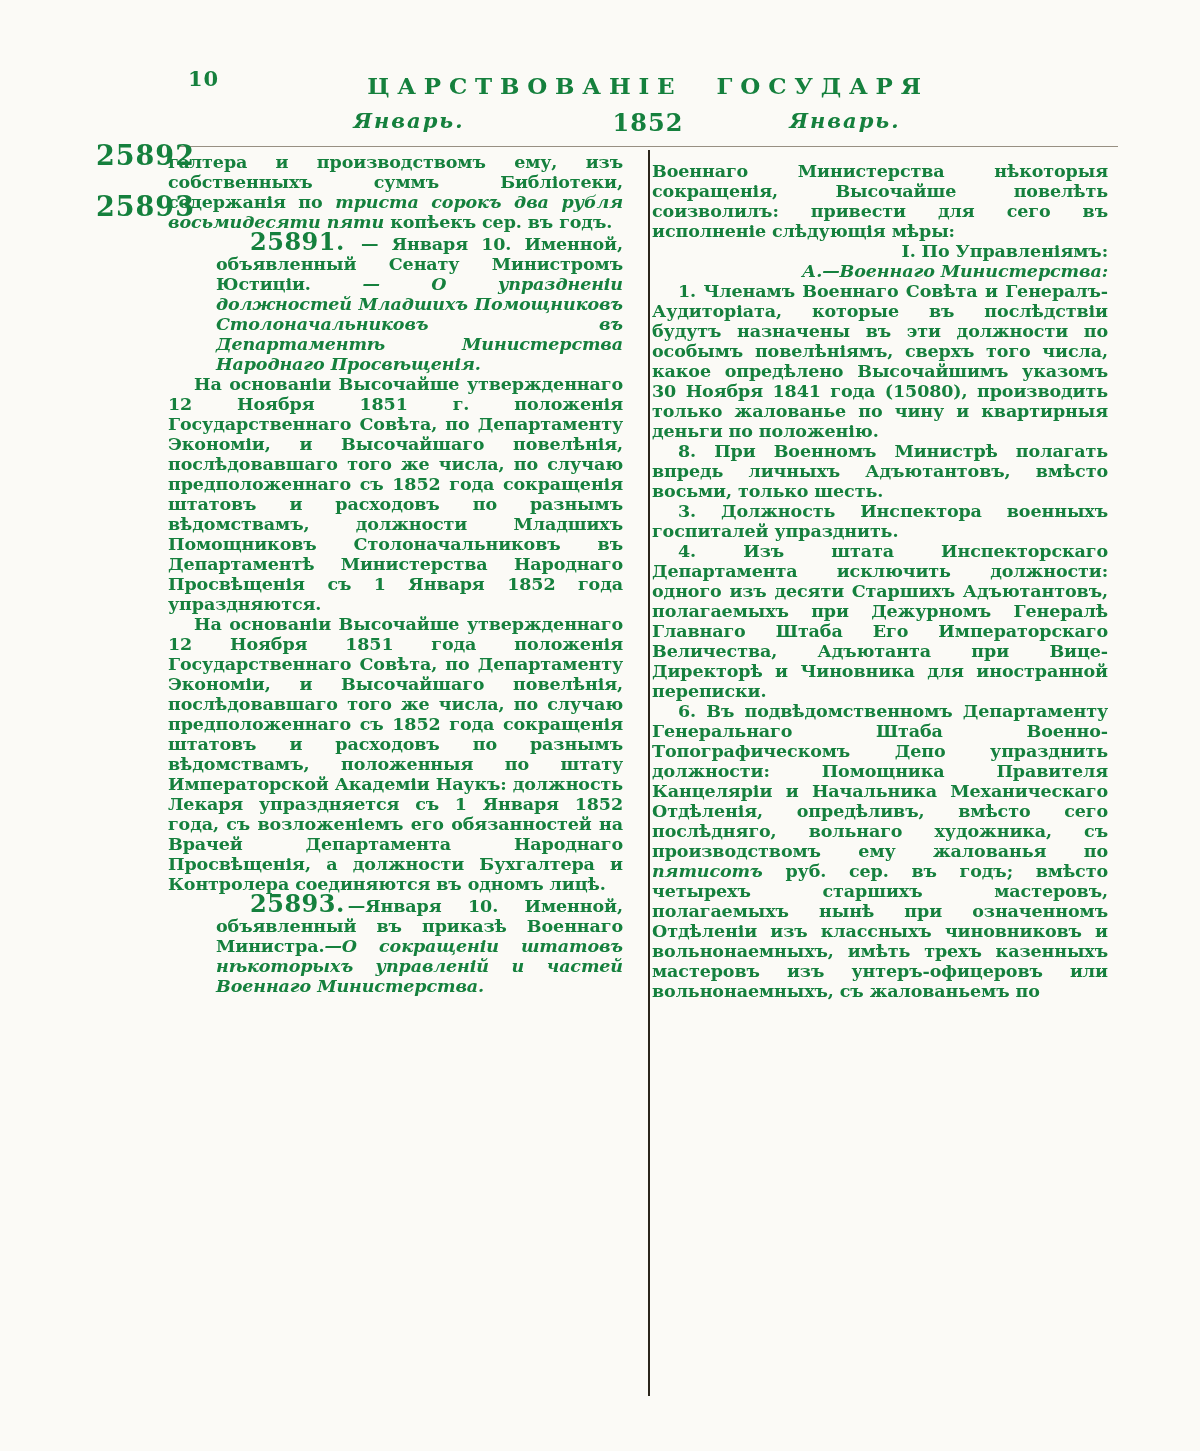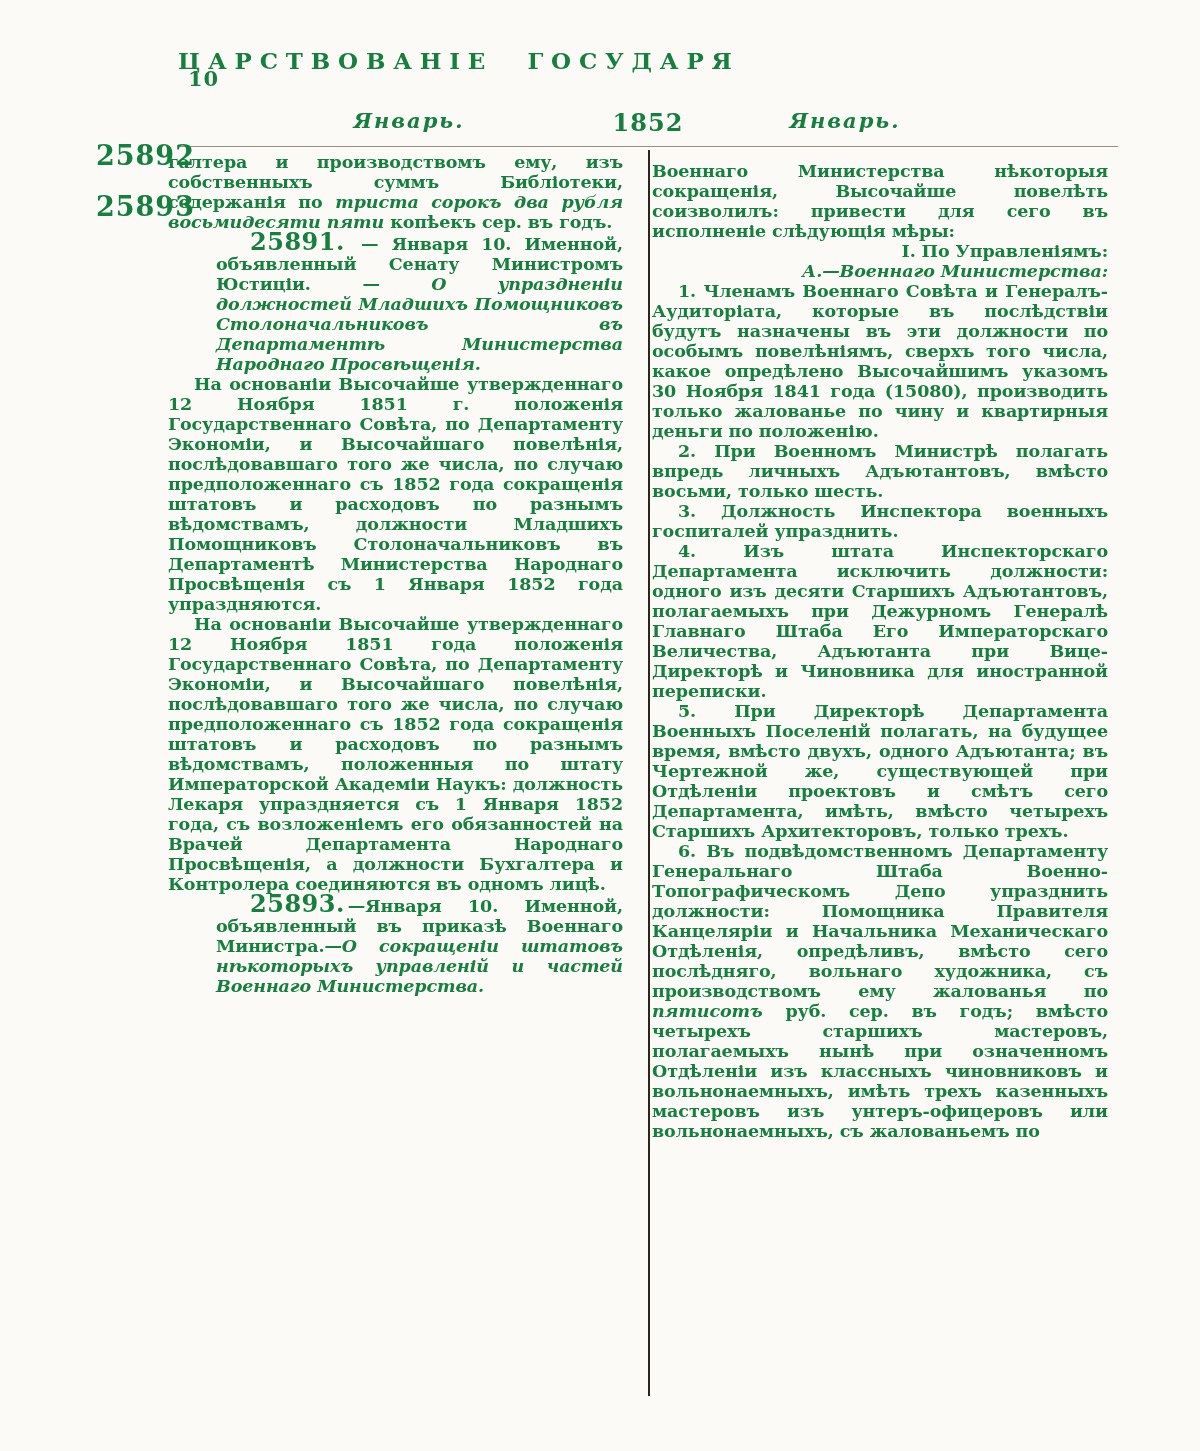--- a/index.html
+++ b/index.html
@@ -13,22 +13,22 @@
     color: #15803d;
     font-family: "DejaVu Serif", "Liberation Serif", serif;
     overflow: hidden;
   }
   
   .page-num {
     position: absolute; left: 188px; top: 66px;
     font-size: 21px; font-weight: bold; letter-spacing: 1px;
   }
   .main-title {
-    position: absolute; left: 178px; top: 47px; width: 940px;
-    text-align: left;
+    position: absolute; left: 178px; top: 72px; width: 940px;
+    text-align: center;
     font-size: 23px; font-weight: bold;
     letter-spacing: 0.34em; word-spacing: 0.8em;
   }
   .month-left {
     position: absolute; left: 178px; top: 108px; width: 462px;
     text-align: center;
     font-size: 21px; font-weight: bold; font-style: italic; letter-spacing: 2px;
   }
   .year {
     position: absolute; left: 178px; top: 108px; width: 940px;
@@ -106,21 +106,20 @@
 
     </div>
 
     <div class="col-gap"></div>
 
     <div class="col-right">
       <p class="p p-first">Военнаго Министерства нѣкоторыя сокращенія, Высочайше повелѣть соизволилъ: привести для сего въ исполненіе слѣдующія мѣры:</p>
       <p class="p p-center">I. По Управленіямъ:</p>
       <p class="p p-center it">А.—Военнаго Министерства:</p>
       <p class="p">1. Членамъ Военнаго Совѣта и Генералъ-Аудиторіата, которые въ послѣдствіи будутъ назначены въ эти должности по особымъ повелѣніямъ, сверхъ того числа, какое опредѣлено Высочайшимъ указомъ 30 Ноября 1841 года (15080), производить только жалованье по чину и квартирныя деньги по положенію.</p>
-      <p class="p">2. При Военномъ Министрѣ полагать впредь личныхъ Адъютантовъ, вмѣсто восьми, только шесть.</p>
+      <p class="p">8. При Военномъ Министрѣ полагать впредь личныхъ Адъютантовъ, вмѣсто восьми, только шесть.</p>
       <p class="p">3. Должность Инспектора военныхъ госпиталей упразднить.</p>
       <p class="p">4. Изъ штата Инспекторскаго Департамента исключить должности: одного изъ десяти Старшихъ Адъютантовъ, полагаемыхъ при Дежурномъ Генералѣ Главнаго Штаба Его Императорскаго Величества, Адъютанта при Вице-Директорѣ и Чиновника для иностранной переписки.</p>
-      <p class="p">5. При Директорѣ Департамента Военныхъ Поселеній полагать, на будущее время, вмѣсто двухъ, одного Адъютанта; въ Чертежной же, существующей при Отдѣленіи проектовъ и смѣтъ сего Департамента, имѣть, вмѣсто четырехъ Старшихъ Архитекторовъ, только трехъ.</p>
       <p class="p"><span>6. Въ подвѣдомственномъ Департаменту Генеральнаго Штаба Военно-Топографическомъ Депо упразднить должности: Помощника Правителя Канцеляріи и Начальника Механическаго Отдѣленія, опредѣливъ, вмѣсто сего послѣдняго, вольнаго художника, съ производствомъ ему жалованья по </span><span class="it">пятисотъ</span><span> руб. сер. въ годъ; вмѣсто четырехъ старшихъ мастеровъ, полагаемыхъ нынѣ при означенномъ Отдѣленіи изъ классныхъ чиновниковъ и вольнонаемныхъ, имѣть трехъ казенныхъ мастеровъ изъ унтеръ-офицеровъ или вольнонаемныхъ, съ жалованьемъ по </span></p>
     </div>
 
   </div>
 </div>
 
 </body></html>

